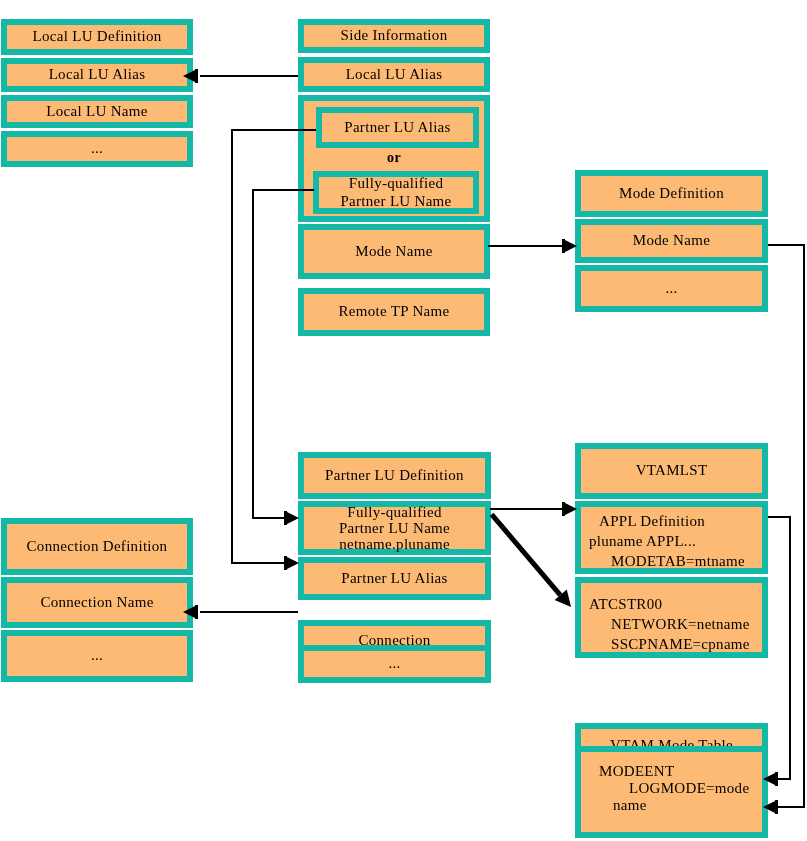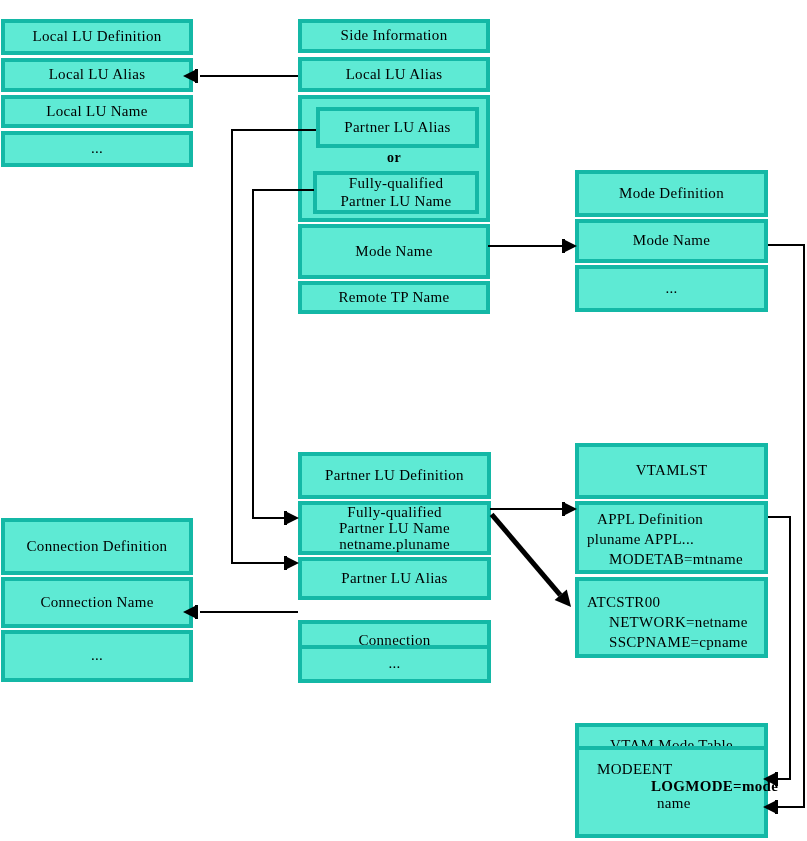--- a/index.html
+++ b/index.html
@@ -1,21 +1,21 @@
 <!DOCTYPE html>
 <html><head>
 <meta charset="utf-8">
 <style>
   html,body{margin:0;padding:0;background:#ffffff;}
   .stage{
     position:relative;width:807px;height:841px;background:#ffffff;
     font-family:"Liberation Serif","DejaVu Serif",serif;color:#000000;overflow:hidden;
   }
   .box{
-    position:absolute;border:4px solid #14b8a6;box-sizing:border-box;background:#5eead4;
+    position:absolute;border:6px solid #14b8a6;box-sizing:border-box;background:#fdba74;
     display:flex;align-items:center;justify-content:center;text-align:center;
     font-size:15px;line-height:1.15;letter-spacing:0.3px;
   }
   .multi{flex-direction:column;}
   .codeblock{
     flex-direction:column;align-items:stretch;justify-content:flex-start;
     text-align:left;line-height:20px;
   }
   .codeblock div{white-space:nowrap;}
   .plain{
@@ -46,21 +46,21 @@
   <div class="box" style="left:298px;top:19px;width:192px;height:34px;">Side Information</div>
   <div class="box" style="left:298px;top:57px;width:192px;height:35px;">Local LU Alias</div>
   <div class="box" style="left:298px;top:95px;width:192px;height:127px;"></div>
   <div class="box" style="left:316px;top:107px;width:163px;height:41px;">Partner LU Alias</div>
   <div class="plain" style="left:298px;top:148px;width:192px;height:20px;">or</div>
   <div class="box multi" style="left:313px;top:171px;width:166px;height:43px;">
     <div>Fully-qualified</div>
     <div>Partner LU Name</div>
   </div>
   <div class="box" style="left:298px;top:224px;width:192px;height:55px;">Mode Name</div>
-  <div class="box" style="left:298px;top:281px;width:192px;height:33px;">Remote TP Name</div>
+  <div class="box" style="left:298px;top:288px;width:192px;height:48px;">Remote TP Name</div>
 
   <div class="box" style="left:575px;top:170px;width:193px;height:47px;">Mode Definition</div>
   <div class="box" style="left:575px;top:219px;width:193px;height:44px;">Mode Name</div>
   <div class="box" style="left:575px;top:265px;width:193px;height:47px;">...</div>
 
   <div class="box" style="left:298px;top:452px;width:193px;height:47px;">Partner LU Definition</div>
   <div class="box multi" style="left:298px;top:501px;width:193px;height:54px;line-height:16px;">
     <div>Fully-qualified</div>
     <div>Partner LU Name</div>
     <div>netname.pluname</div>
@@ -81,22 +81,22 @@
   </div>
   <div class="box codeblock" style="left:575px;top:577px;width:193px;height:81px;padding:11px 14px 0 0;">
     <div style="padding-left:8px;">ATCSTR00</div>
     <div style="padding-left:30px;">NETWORK=netname</div>
     <div style="padding-left:30px;">SSCPNAME=cpname</div>
   </div>
 
   <div class="box" style="left:575px;top:698px;width:193px;height:46px;margin-top:25px;">VTAM Mode Table</div>
   <div class="box codeblock" style="left:575px;top:746px;width:193px;height:92px;padding:11px 0 0 0;line-height:17px;">
     <div style="padding-left:18px;">MODEENT</div>
-    <div style="padding-left:72px;font-weight:bold;">LOGMODE=mode</div>
-    <div style="padding-left:78px;">name</div>
+    <div style="padding-left:48px;">LOGMODE=mode</div>
+    <div style="padding-left:32px;">name</div>
   </div>
 
   <div class="hline" style="left:200px;top:75px;width:98px;height:2px;"></div>
   <div class="abar" style="left:195px;top:69px;width:3px;height:14px;"></div>
   <div class="tri-l" style="left:183px;top:70px;"></div>
 
   <div class="hline" style="left:231px;top:129px;width:85px;height:2px;"></div>
   <div class="vline" style="left:231px;top:129px;width:2px;height:434px;"></div>
   <div class="hline" style="left:231px;top:562px;width:55px;height:2px;"></div>
   <div class="abar" style="left:284px;top:556px;width:3px;height:14px;"></div>

